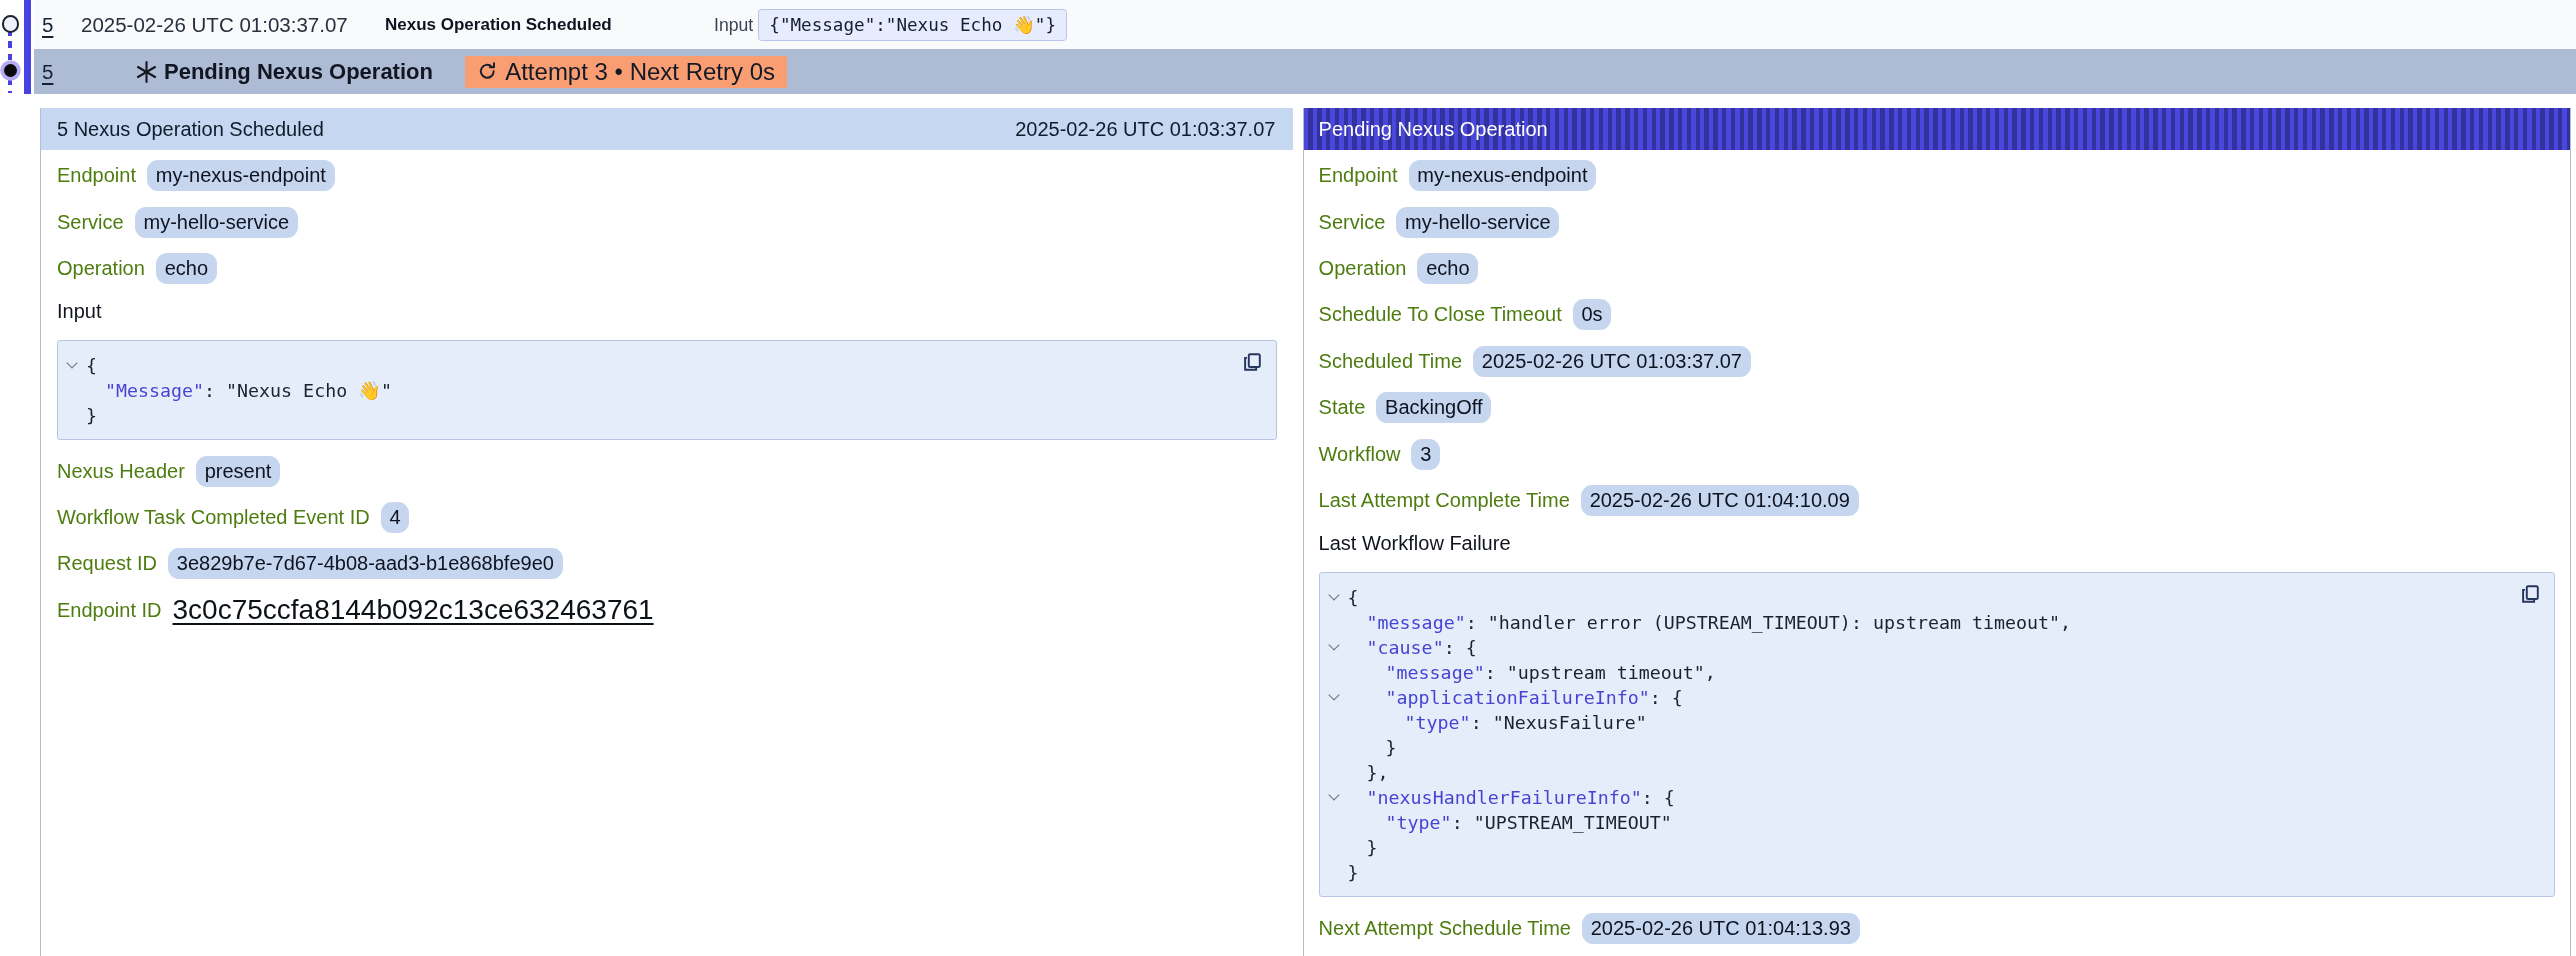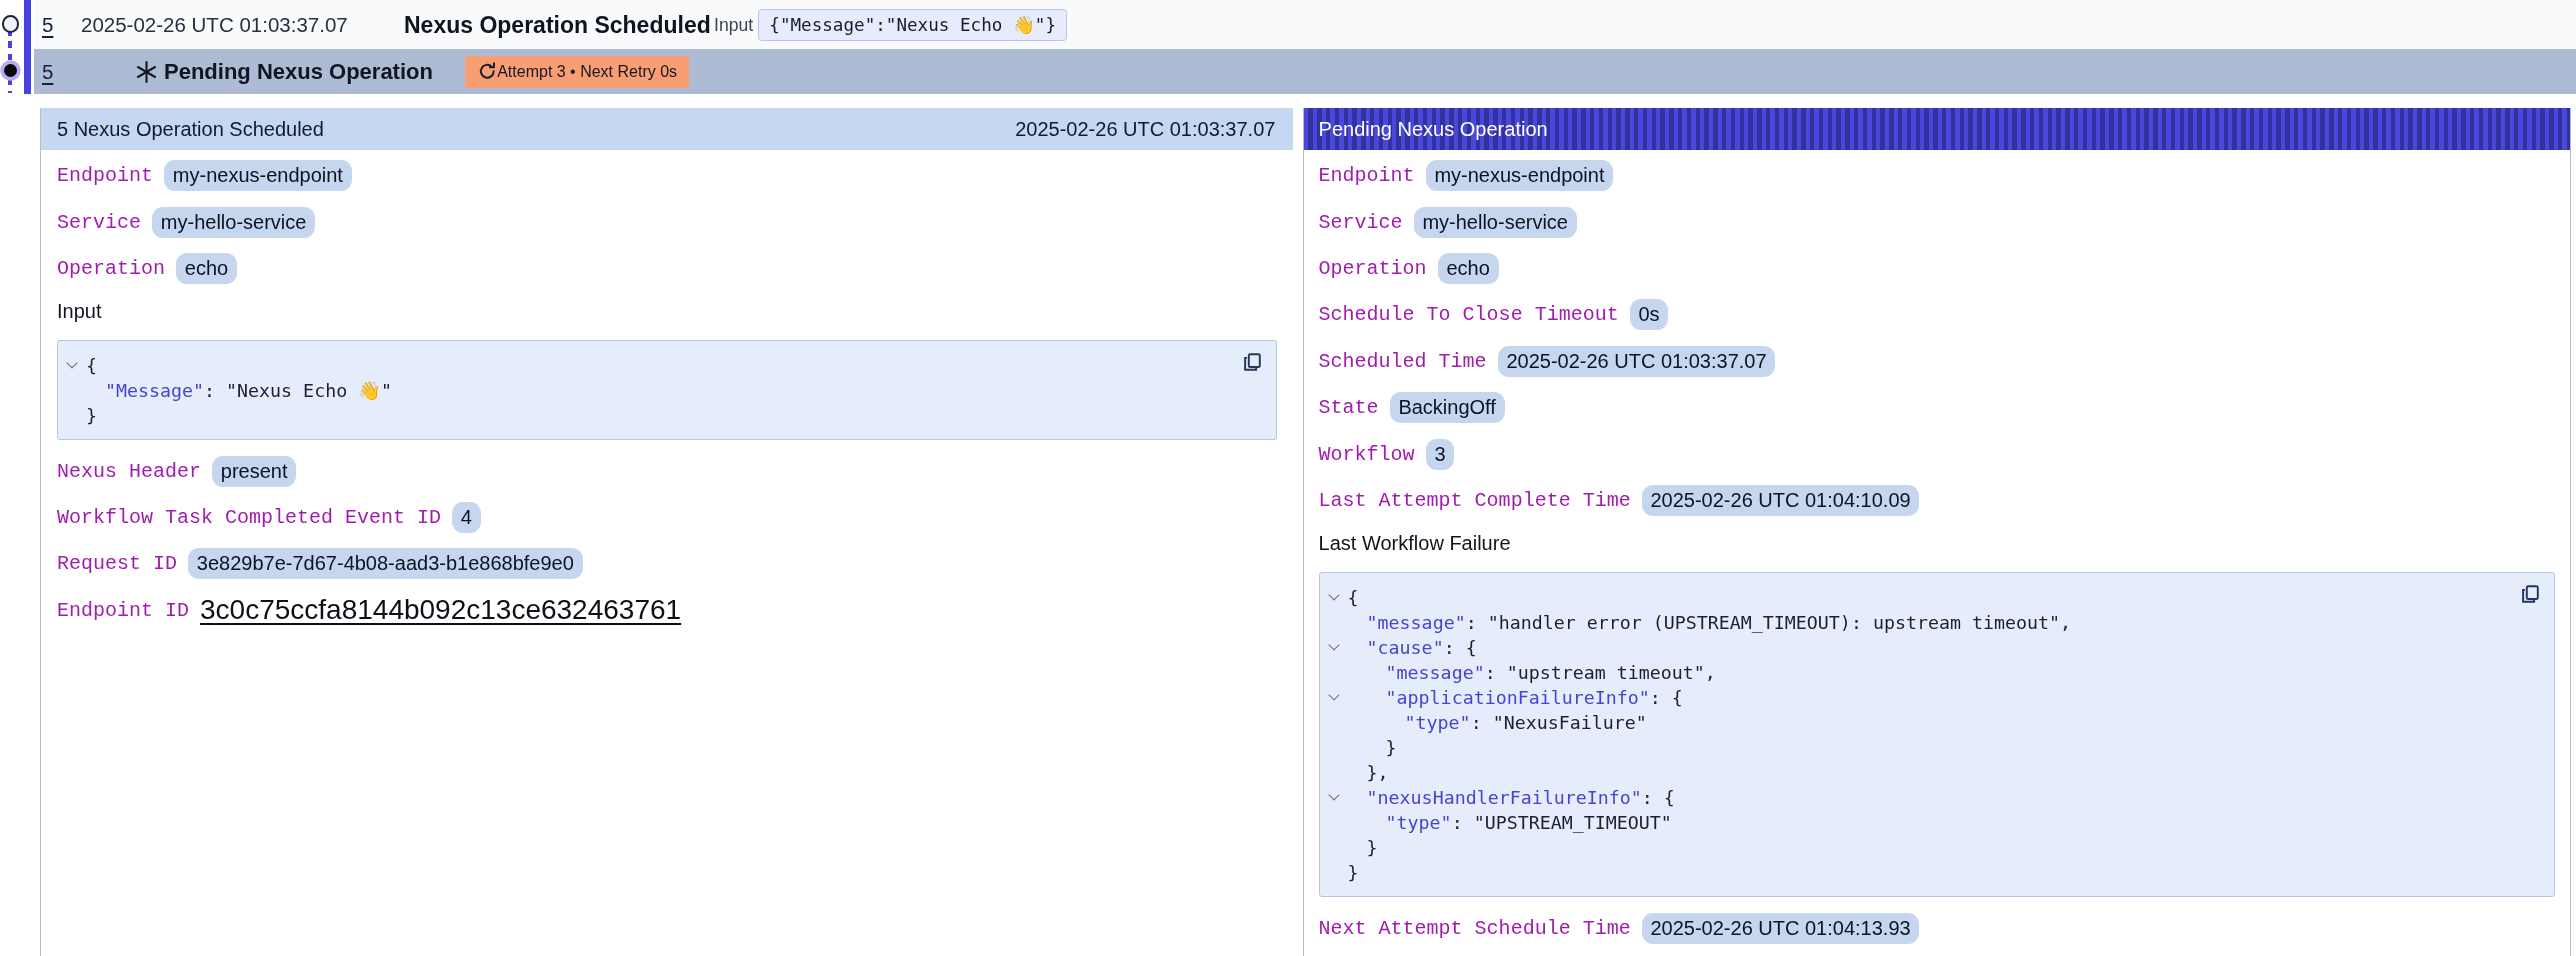--- a/index.html
+++ b/index.html
@@ -41,46 +41,46 @@
     background:#0a0a0c;box-shadow:0 0 0 3.7px #b7abf4;}
 
   
   .row{position:absolute;left:34px;right:0;}
   .row1{top:0;height:49px;background:var(--row-bg);}
   .row2{top:49px;height:45px;background:var(--row-selected);}
   .row > *{position:absolute;top:50%;transform:translateY(-50%);white-space:nowrap;}
   .evt-id{left:8px;font-size:20.5px;font-weight:500;color:#172036;text-decoration:underline;
     text-underline-offset:3.7px;cursor:pointer;}
   .evt-time{left:47px;font-size:20.5px;color:#27303f;}
-  .evt-title{left:370px;font-size:23px;font-weight:700;color:#0f1420;}
+  .evt-title{left:351px;font-size:17px;font-weight:700;color:#0f1420;}
   .evt-input-label{left:680px;font-size:17.6px;color:#3a4354;}
   .evt-chip{left:724px;height:32px;display:inline-flex;align-items:center;padding:0 10.3px;
     background:var(--chip-bg);border:1.5px solid var(--chip-border);border-radius:3.7px;
     font-family:"DejaVu Sans Mono", monospace;font-size:17.6px;color:#161d2c;cursor:pointer;}
   .asterisk{left:100px;width:25px;height:25px;display:inline-flex;}
   .evt-title2{left:130px;font-size:22px;font-weight:700;color:#101622;}
-  .retry-badge{left:431px;height:32px;display:inline-flex;align-items:center;
-    background:var(--retry-bg);padding:0 11.7px;font-size:16px;color:#131927;}
+  .retry-badge{left:431px;height:32px;display:inline-flex;align-items:center;gap:8px;
+    background:var(--retry-bg);padding:0 11.7px;font-size:24px;color:#131927;}
 
   
   .panels{position:absolute;top:108px;left:0;right:0;bottom:0;}
   .card{position:absolute;top:0;bottom:0;background:#fff;}
   .card-left{left:40px;width:1253px;border-left:1.5px solid var(--divider);}
   .card-right{left:1303px;width:1268px;border-left:1.5px solid var(--divider);border-right:1.5px solid var(--divider);}
   .card-header{height:42px;display:flex;align-items:center;justify-content:space-between;
     padding:0 17.6px 0 16px;font-size:20px;color:#111b2b;cursor:pointer;}
   .card-left .card-header{background:var(--panel-header-blue);}
   .card-header.striped{
     background:repeating-linear-gradient(90deg,var(--stripe-light) 0 4.4px,var(--stripe-dark) 4.4px 8.8px);
     color:#ffffff;font-weight:500;padding-left:14.6px;justify-content:flex-start;}
   .card-content{display:flex;flex-direction:column;gap:15.4px;padding:10.3px 16px 14.6px 16px;}
   .card-right .card-content{padding-left:14.6px;padding-right:14.6px;}
 
   .field-row{height:31px;display:flex;align-items:center;gap:11px;}
-  .field-label{font-size:20px;color:#a21caf;white-space:nowrap;font-family:Liberation Mono, monospace;}
+  .field-label{font-size:20px;color:#4d7c0f;white-space:nowrap;}
   .badge{display:inline-flex;align-items:center;height:31px;padding:0 8.8px;border-radius:11px;
     background:var(--badge-bg);font-size:20px;color:#0d1320;white-space:nowrap;}
   .link-value{font-size:28px;color:#0c1117;text-decoration:underline;text-underline-offset:4.4px;
     text-decoration-thickness:1.5px;cursor:pointer;white-space:nowrap;}
   .field-label-row{height:25px;display:flex;align-items:center;font-size:20px;color:#10141f;}
 
   
   .code-block{position:relative;background:var(--code-bg);border:1.5px solid var(--code-border);
     border-radius:2.9px;padding:11.7px 44px 11.7px 0;
     font-family:"DejaVu Sans Mono", monospace;font-size:18.3px;color:#1a2130;}

